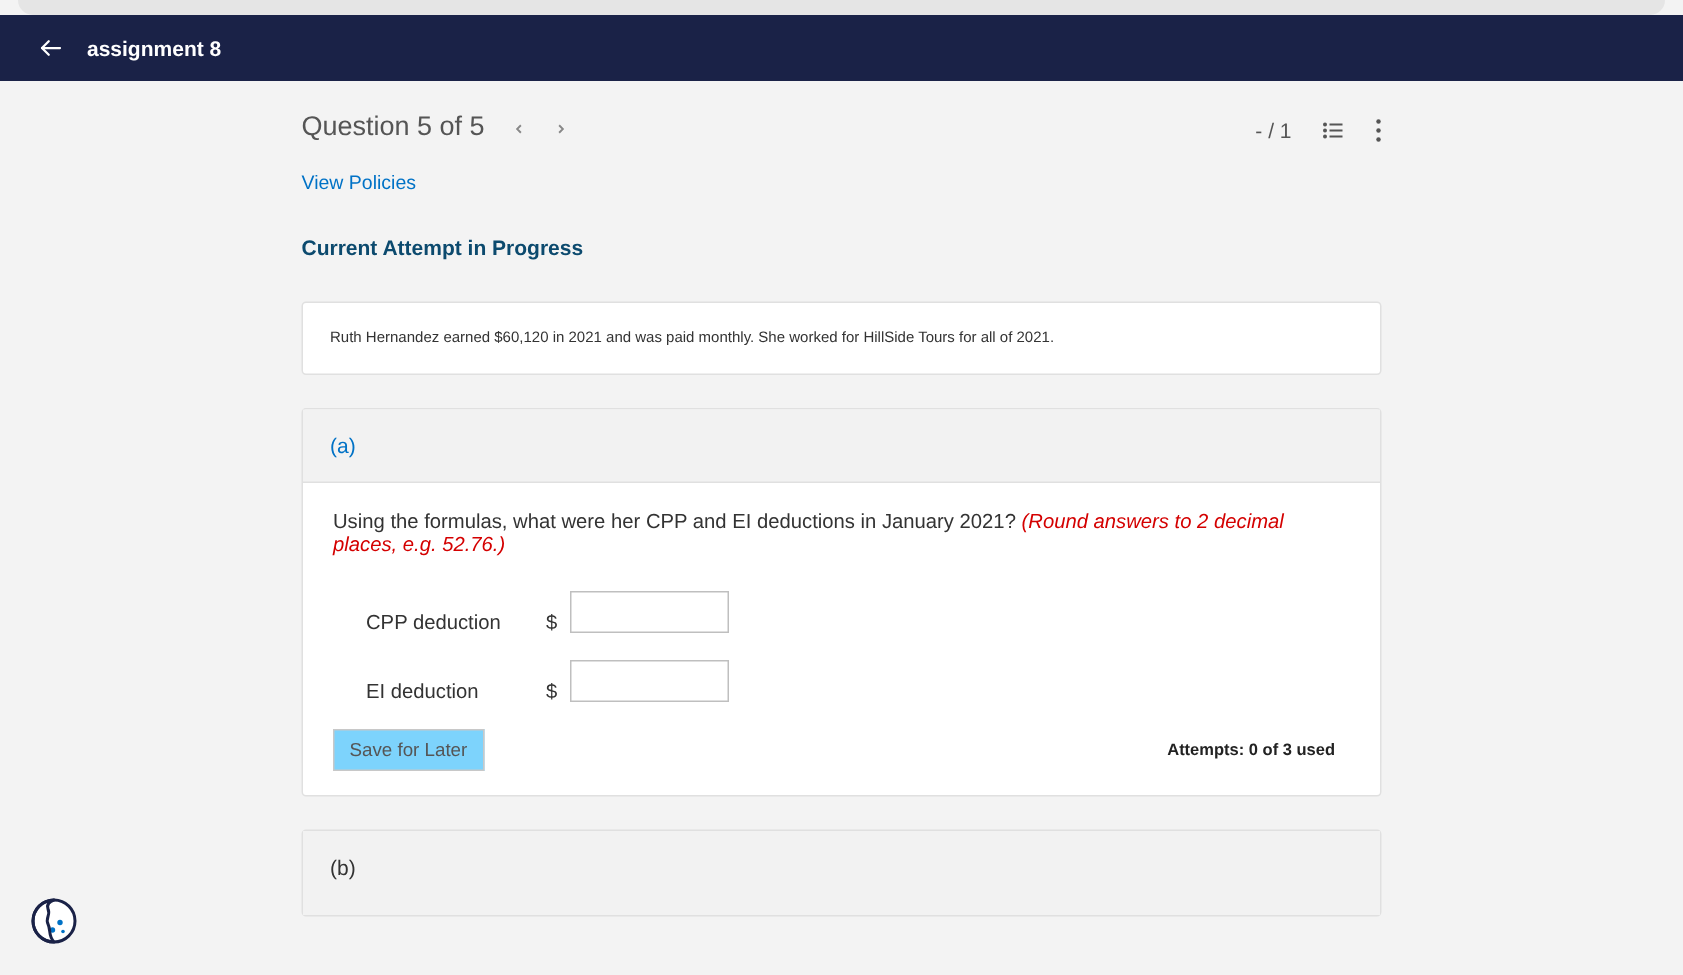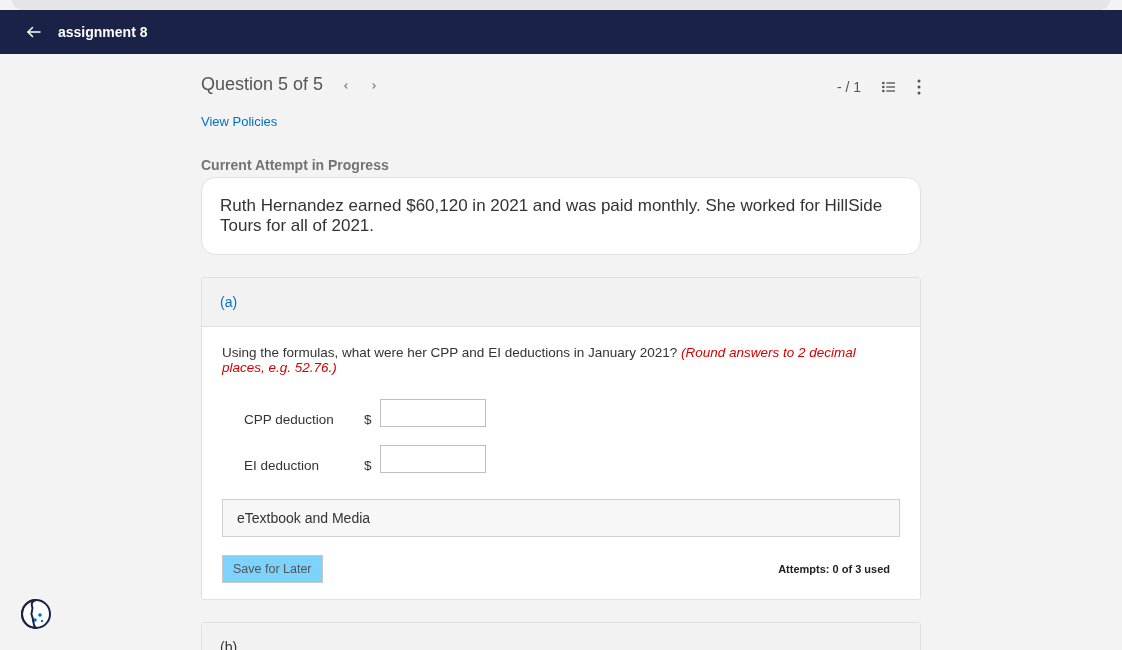--- a/index.html
+++ b/index.html
@@ -70,30 +70,30 @@
   .policies-link {
     color: #0072c6;
     font-size: 13px;
     cursor: pointer;
     margin-bottom: 28px;
     display: inline-block;
   }
   .attempt-label {
     font-weight: 700;
     font-size: 14px;
-    margin-bottom: 4px;
-    color: #737373;
+    margin-bottom: 28px;
+    color: #0c4a6e;
   }
   .card {
     background: #fff;
     border: 1px solid #e0e0e0;
     border-radius: 3px;
     margin-bottom: 22px;
   }
-  .intro-card { padding: 18px 18px; font-size: 17px; color: #333; border-radius: 14px; }
+  .intro-card { padding: 18px 18px; font-size: 10px; color: #333; }
   .part-header {
     background: #f2f2f2;
     padding: 16px 18px;
     border-bottom: 1px solid #e0e0e0;
     color: #0072c6;
     font-size: 14px;
   }
   .part-body { padding: 18px 20px 0 20px; }
   .prompt { font-size: 13.5px; color: #333; margin-bottom: 24px; }
   .hint { color: #d40000; font-style: italic; }
@@ -239,23 +239,20 @@
         <span class="dollar">$</span>
         <input class="field-input" type="text" value="" style="">
       </div>
 
       <div class="field-row">
         <div class="field-label">EI deduction</div>
         <span class="dollar">$</span>
         <input class="field-input" type="text" value="" style="">
       </div>
 
-      <div class="resources-bar">
-        <span>eTextbook and Media</span>
-      </div>
 
       <div class="footer-row">
         <button class="save-btn">Save for Later</button>
         <span class="attempts-text">Attempts: 0 of 3 used</span>
       </div>
     </div>
   </div>
 
   <div class="card">
     <div class="part-b-header">

